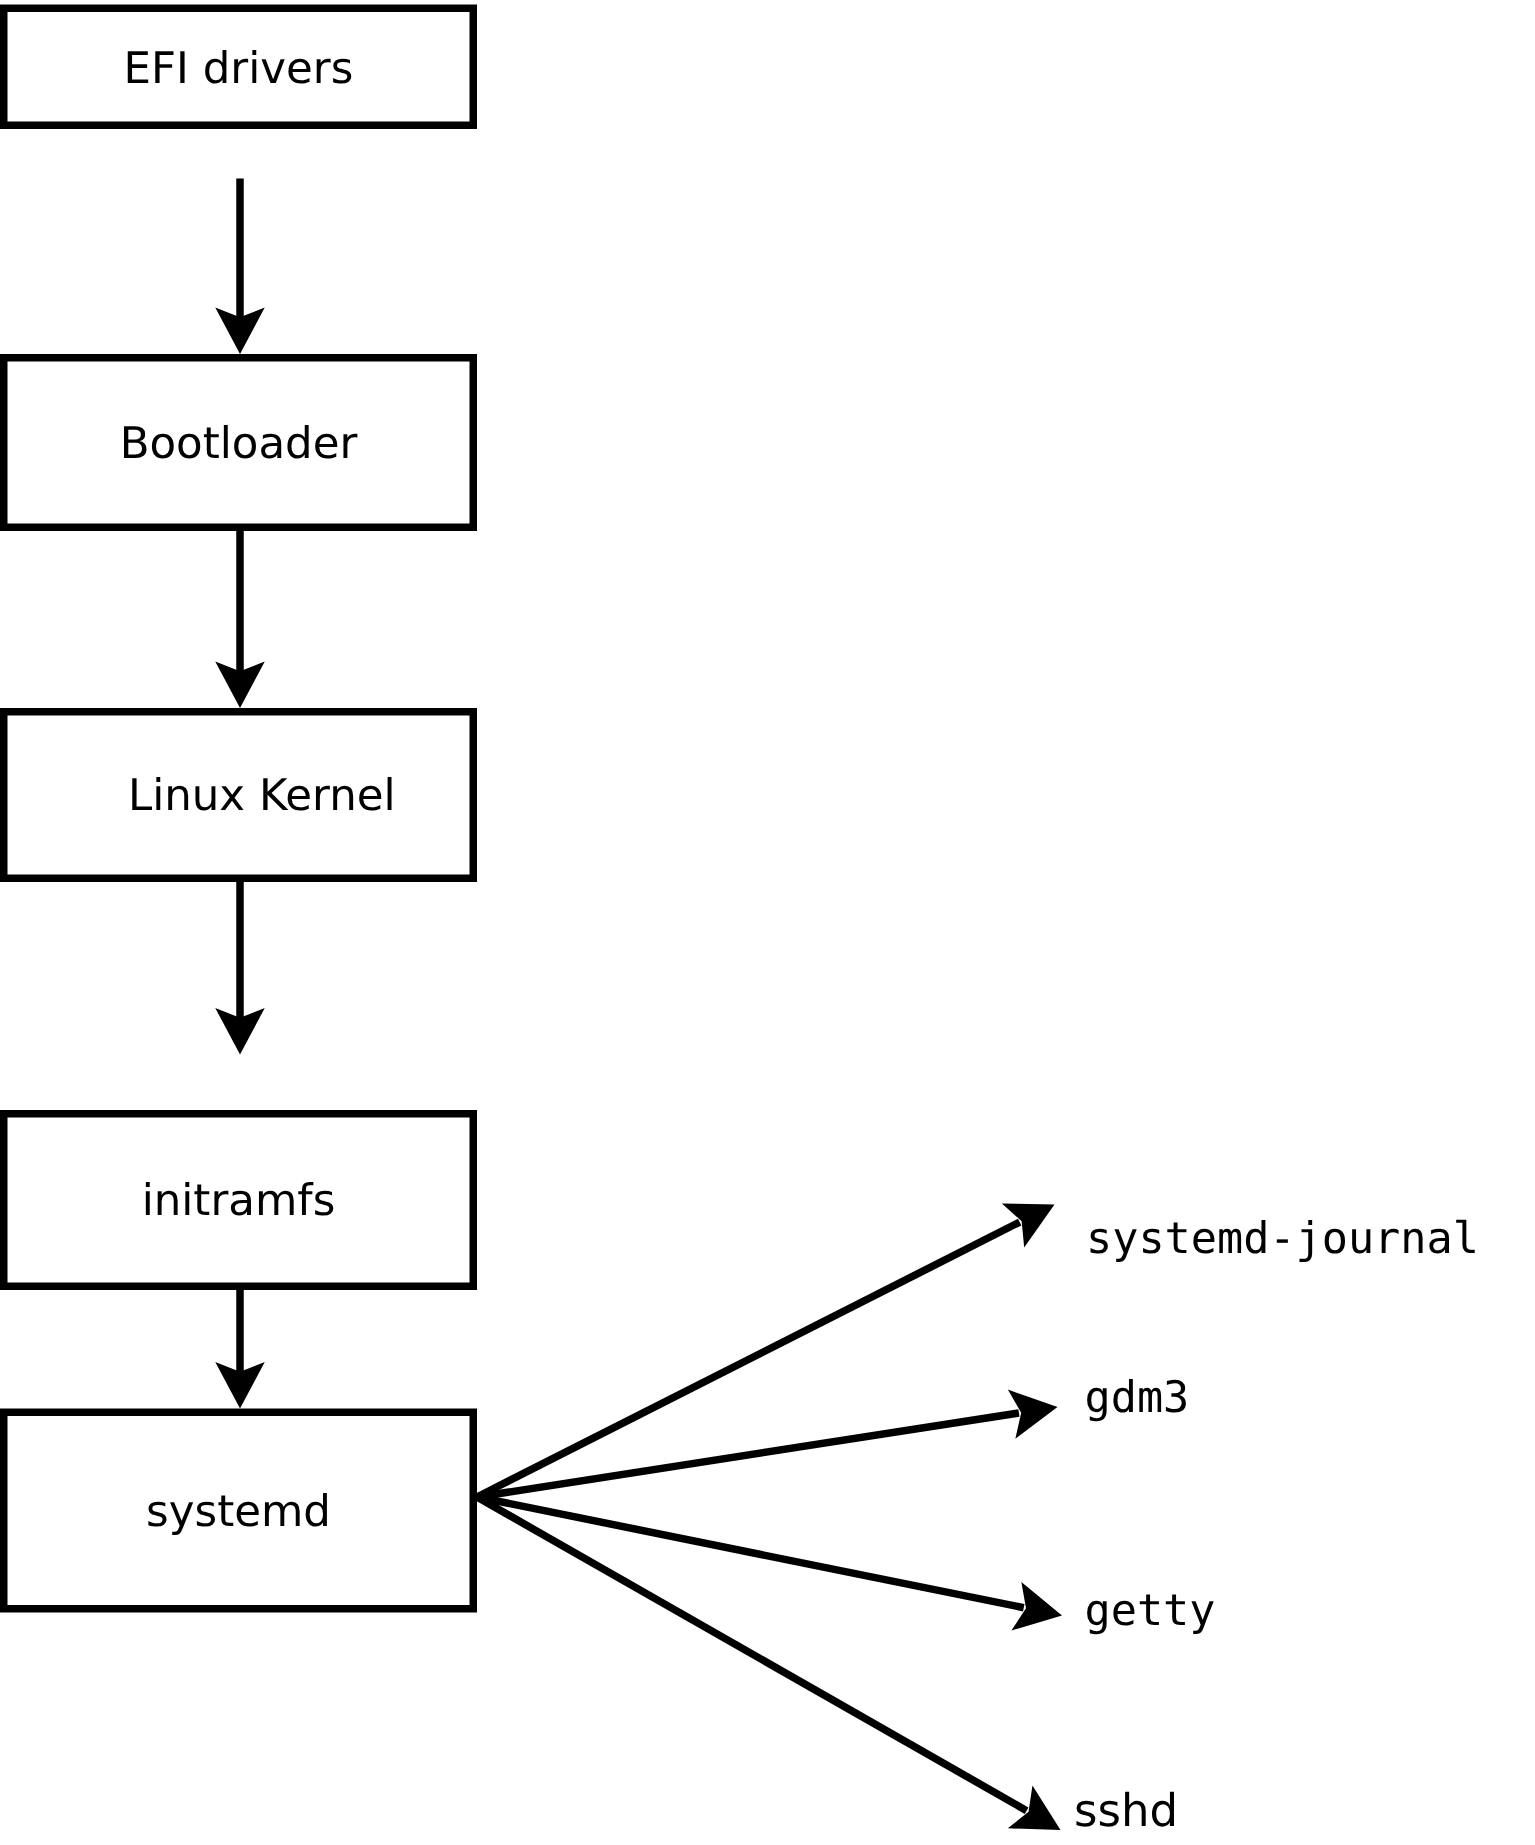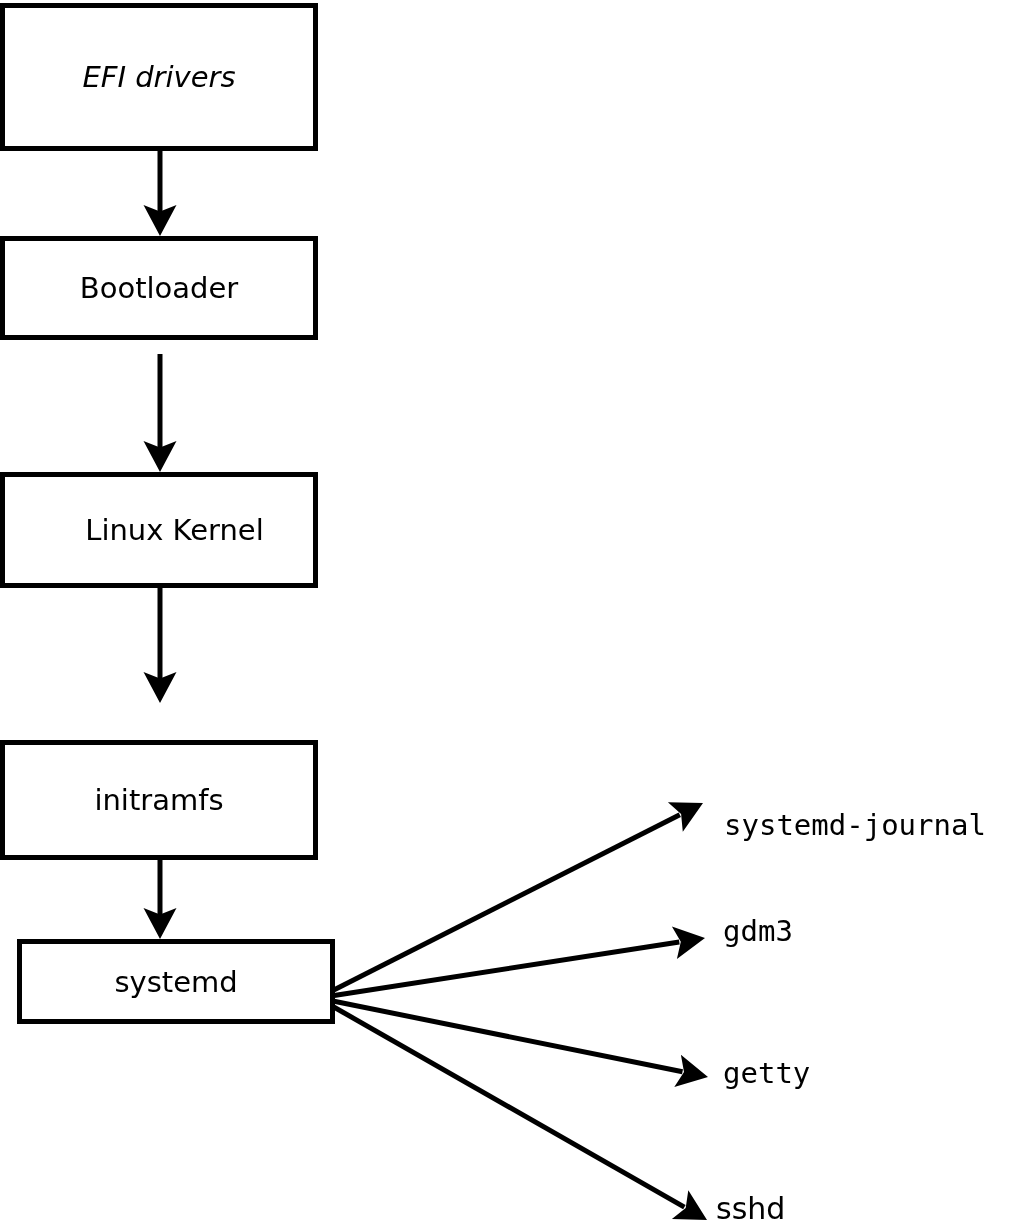--- a/index.html
+++ b/index.html
@@ -22,25 +22,25 @@
     left: 0;
     width: 318px;
     box-sizing: border-box;
     border: 5px solid #000000;
     background: #ffffff;
     display: flex;
     align-items: center;
     justify-content: center;
     font-size: 29px;
   }
-  #box-efi        { top: 3px;   height: 148px; font-style: italic; }
-  #box-bootloader { top: 236px; height: 104px; justify-content: center; }
+  #box-efi        { top: 3px;   height: 83px; }
+  #box-bootloader { top: 236px; height: 118px; justify-content: center; }
   #box-kernel     { top: 472px; height: 116px; padding-left: 31px; }
   #box-initramfs  { top: 703px; height: 120px; margin-top: 37px; }
-  #box-systemd    { top: 939px; height: 85px; margin-left: 17px; }
+  #box-systemd    { top: 939px; height: 136px; }
   .caption {
     position: absolute;
     left: 560px;
     top: 161px;
     font-size: 29px;
     white-space: nowrap;
   }
   .target-label {
     position: absolute;
     transform: translateY(-50%);

